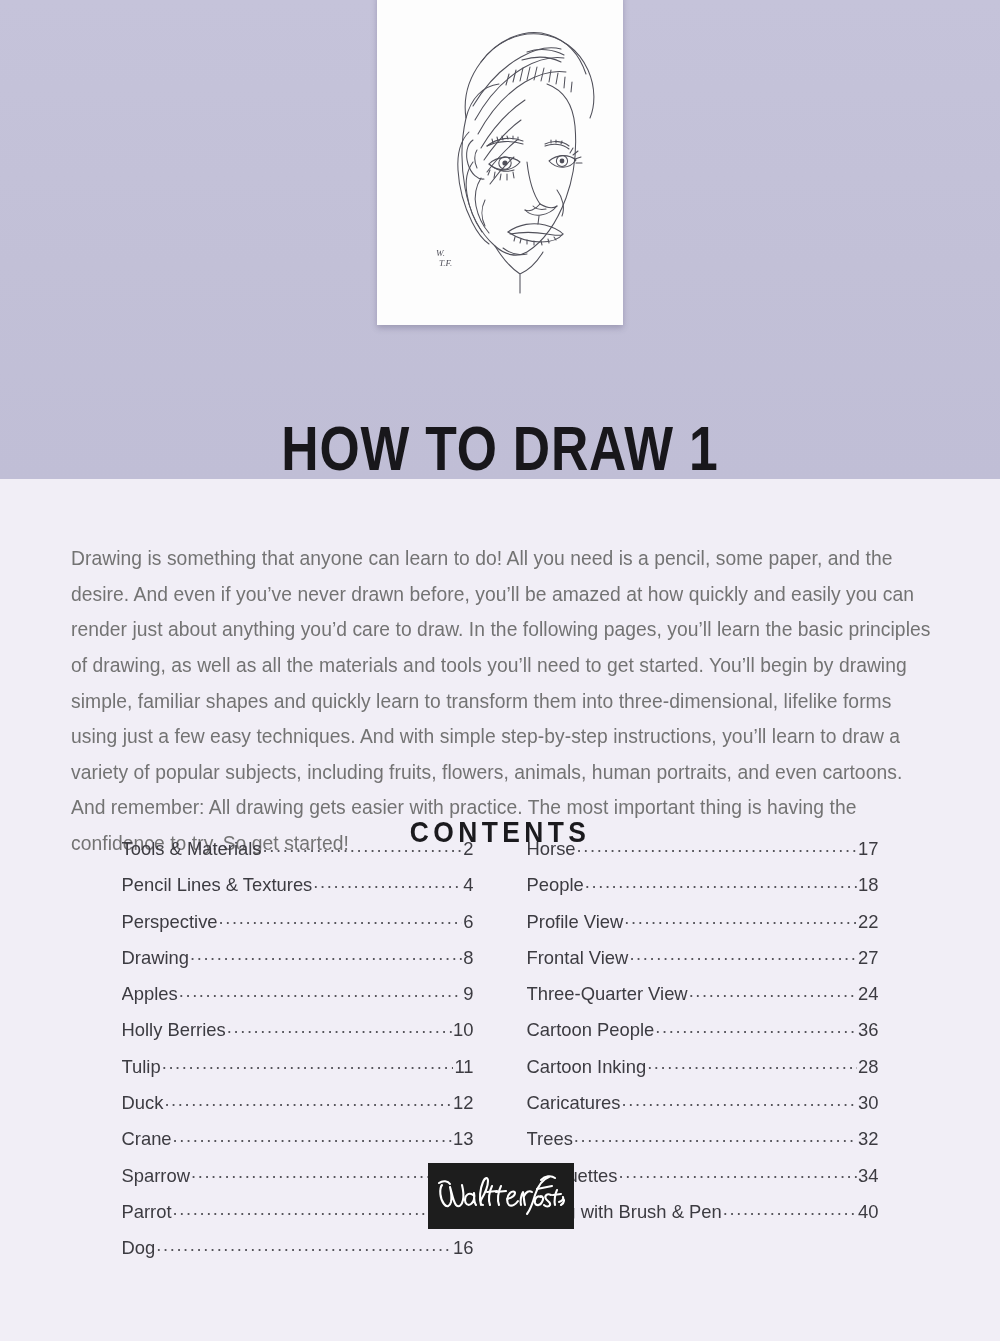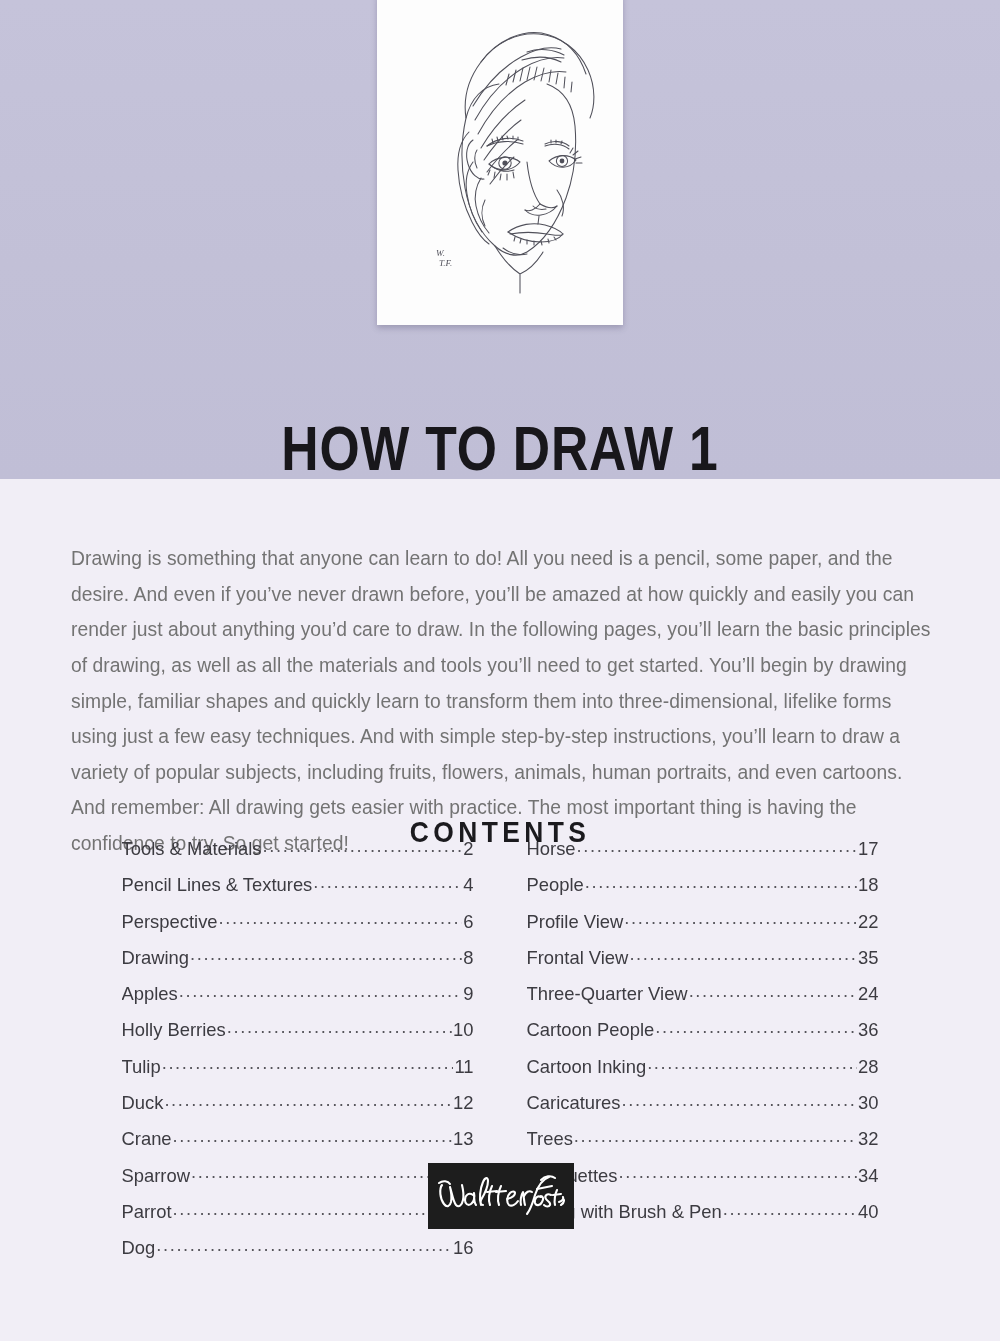--- a/index.html
+++ b/index.html
@@ -318,21 +318,21 @@
         <span class="toc-page">18</span>
       </div>
       <div class="toc-row">
         <span class="toc-label">Profile View</span>
         <span class="toc-leader"></span>
         <span class="toc-page">22</span>
       </div>
       <div class="toc-row">
         <span class="toc-label">Frontal View</span>
         <span class="toc-leader"></span>
-        <span class="toc-page">35</span>
+        <span class="toc-page">27</span>
       </div>
       <div class="toc-row">
         <span class="toc-label">Three-Quarter View</span>
         <span class="toc-leader"></span>
         <span class="toc-page">24</span>
       </div>
       <div class="toc-row">
         <span class="toc-label">Cartoon People</span>
         <span class="toc-leader"></span>
         <span class="toc-page">36</span>

